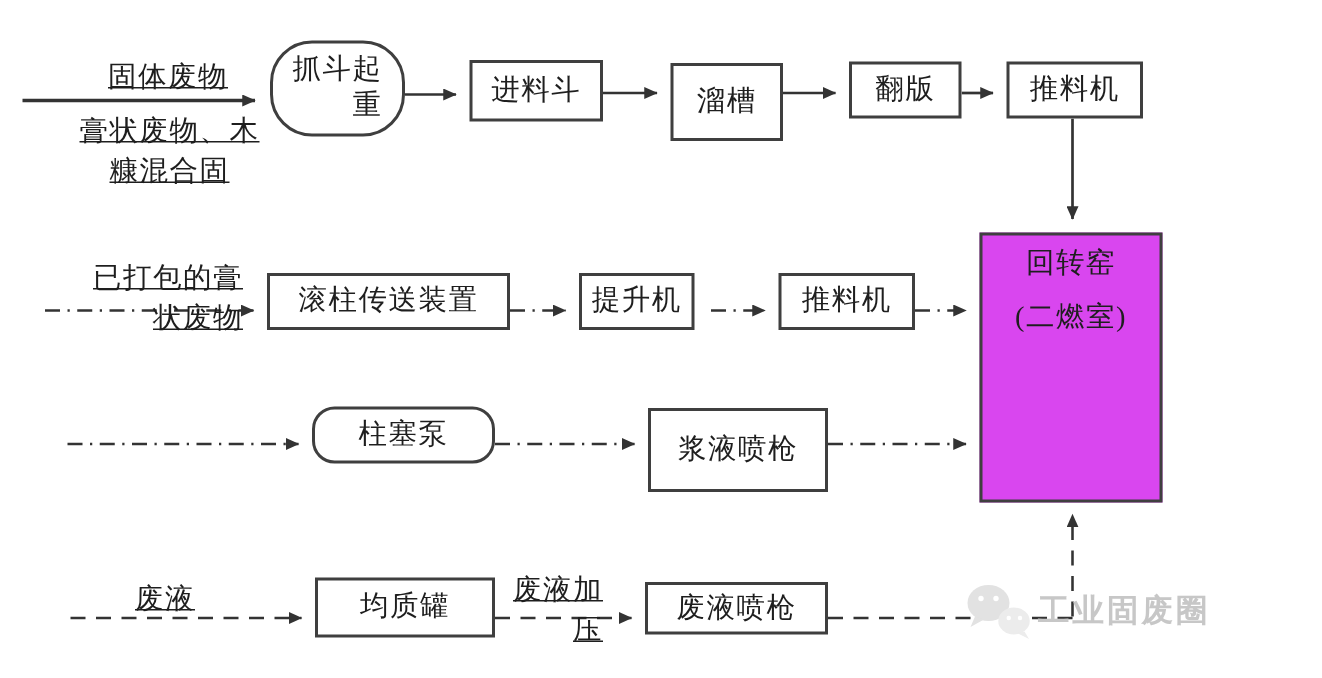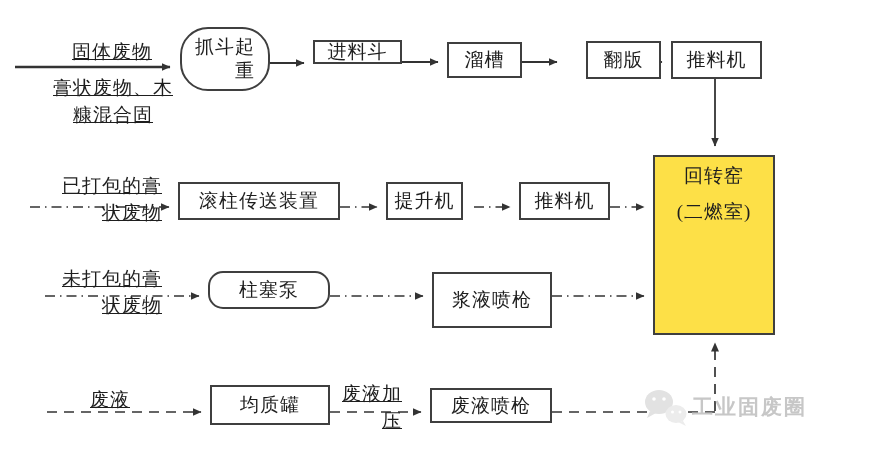--- a/index.html
+++ b/index.html
@@ -19,21 +19,21 @@
   line.d{stroke:var(--line);stroke-width:1.7;stroke-dasharray:10 7;}
   .arrhead{fill:var(--line);}
   .box{
     position:absolute;border:2px solid var(--box-border);background:#fff;
     display:flex;align-items:center;justify-content:center;
     font-size:19px;letter-spacing:1px;line-height:24px;text-align:center;
     box-sizing:border-box;
   }
   .box.wrap-right{justify-content:flex-end;text-align:right;padding:0 13px;border-radius:28px;}
   .kiln{
-    position:absolute;border:2px solid var(--box-border);background:#fde047;
+    position:absolute;border:2px solid var(--box-border);background:#d946ef;
     box-sizing:border-box;display:flex;flex-direction:column;align-items:center;
     padding-top:6px;row-gap:10px;font-size:19px;letter-spacing:1px;line-height:26px;
   }
   .lbl{position:absolute;font-size:19px;letter-spacing:1px;line-height:27px;text-decoration:underline;}
   .lbl.c{text-align:center;}
   .lbl.r{text-align:right;margin-top:20px;}
   .watermark{
     position:absolute;left:640px;top:386px;display:flex;align-items:center;
     color:var(--watermark);
     text-align:center;
@@ -71,44 +71,43 @@
     <line class="dd" x1="330" y1="296" x2="423" y2="296" marker-end="url(#arr)"></line>
     <line class="dd" x1="552" y1="296" x2="644" y2="296" marker-end="url(#arr)"></line>
 
     <line class="d" x1="47" y1="412" x2="201" y2="412" marker-end="url(#arr)"></line>
     <line class="d" x1="330" y1="412" x2="421" y2="412" marker-end="url(#arr)"></line>
     <line class="d" x1="552" y1="412" x2="715" y2="412"></line>
     <line class="d" x1="715" y1="411" x2="715" y2="343" marker-end="url(#arr)"></line>
   </svg>
 
   <div class="box wrap-right" style="left:180px;top:27px;width:90px;height:64px;">抓斗起重</div>
-  <div class="box" style="left:313px;top:40px;width:89px;height:24px;">进料斗</div>
-  <div class="box" style="left:447px;top:42px;width:75px;height:36px;">溜槽</div>
-  <div class="box" style="left:566px;top:41px;width:75px;height:38px;margin-left:20px;">翻版</div>
+  <div class="box" style="left:313px;top:40px;width:89px;height:41px;">进料斗</div>
+  <div class="box" style="left:447px;top:42px;width:75px;height:52px;">溜槽</div>
+  <div class="box" style="left:566px;top:41px;width:75px;height:38px;">翻版</div>
   <div class="box" style="left:671px;top:41px;width:91px;height:38px;">推料机</div>
 
   <div class="box" style="left:178px;top:182px;width:162px;height:38px;">滚柱传送装置</div>
   <div class="box" style="left:386px;top:182px;width:77px;height:38px;">提升机</div>
   <div class="box" style="left:519px;top:182px;width:91px;height:38px;">推料机</div>
 
   <div class="box" style="left:208px;top:271px;width:122px;height:38px;border-radius:15px;">柱塞泵</div>
   <div class="box" style="left:432px;top:272px;width:120px;height:56px;">浆液喷枪</div>
 
   <div class="box" style="left:210px;top:385px;width:120px;height:40px;">均质罐</div>
   <div class="box" style="left:430px;top:388px;width:122px;height:35px;">废液喷枪</div>
 
   <div class="kiln" style="left:653px;top:155px;width:122px;height:180px;">
     <span>回转窑</span>
     <span>(二燃室)</span>
   </div>
 
   <div class="lbl c" style="left:62px;top:38px;width:100px;">固体废物</div>
   <div class="lbl c" style="left:52px;top:74px;width:122px;">膏状废物、木糠混合固</div>
   <div class="lbl r" style="left:60px;top:152px;width:102px;">已打包的膏状废物</div>
-  <div class="lbl r" style="left:60px;top:245px;width:102px;">未打包的膏状废物</div>
   <div class="lbl c" style="left:88px;top:386px;width:44px;">废液</div>
   <div class="lbl r" style="left:338px;top:360px;width:64px;">废液加压</div>
 
   <div class="watermark">
     <svg width="52" height="42" viewBox="0 0 52 42">
       <ellipse cx="19" cy="16" rx="14" ry="12" fill="#e2e2e2"></ellipse>
       <path d="M10 25 L7 32 L16 27 Z" fill="#e2e2e2"></path>
       <circle cx="14" cy="13" r="1.8" fill="#ffffff"></circle>
       <circle cx="24" cy="13" r="1.8" fill="#ffffff"></circle>
       <ellipse cx="36" cy="28" rx="10.5" ry="9" fill="#ececec"></ellipse>

